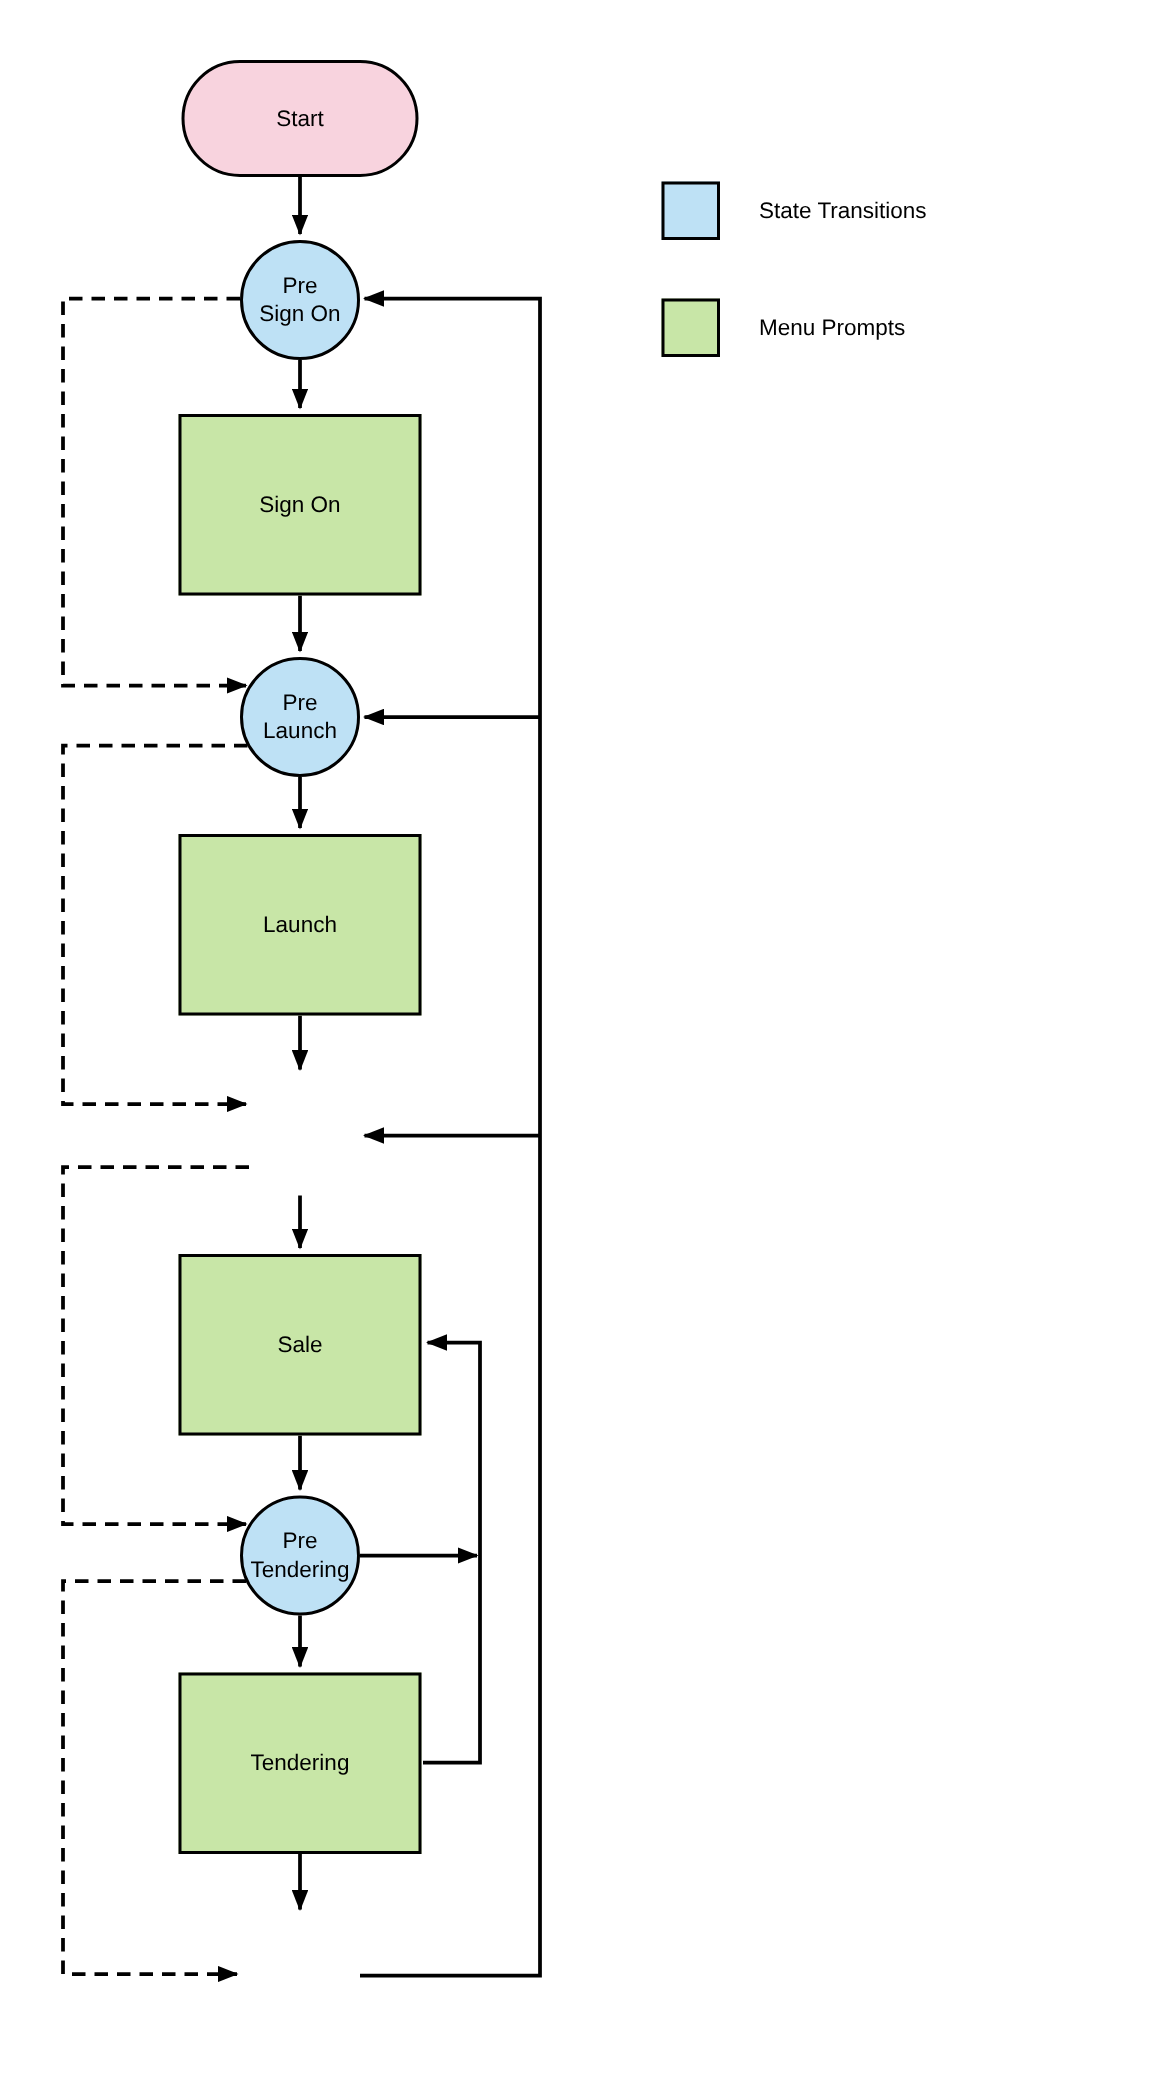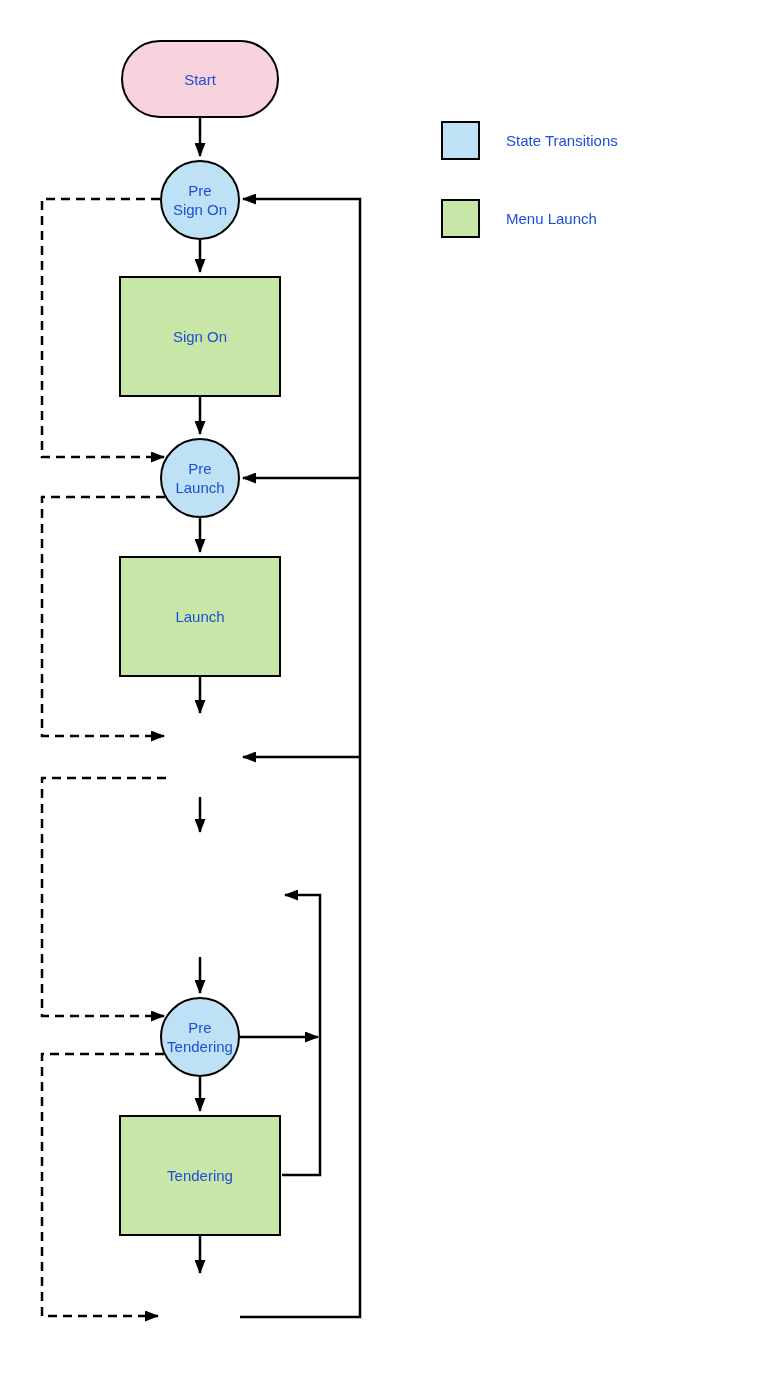--- a/index.html
+++ b/index.html
@@ -2,21 +2,21 @@
 <html><head>
 <meta charset="utf-8">
 <style>
   html, body { margin: 0; padding: 0; background: #ffffff; }
   .canvas {
     position: relative;
     width: 677px;
     height: 1398px;
     background: #ffffff;
     font-family: "Liberation Sans", sans-serif;
-    color: #1d4ed8;
+    color: #000000;
     overflow: hidden;
   }
   svg.edges {
     position: absolute;
     left: 0; top: 0;
     width: 780px; height: 1398px;
   }
   .node {
     position: absolute;
     box-sizing: border-box;
@@ -132,30 +132,33 @@
   <div class="node state n-pre-launch">
     <span class="lbl">Pre
 Launch</span>
   </div>
 
   <div class="node menu n-launch">
     <span class="lbl">Launch</span>
   </div>
 
 
+  <div class="node menu n-sale">
+    <span class="lbl">Sale</span>
+  </div>
 
   <div class="node state n-pre-tendering">
     <span class="lbl">Pre
 Tendering</span>
   </div>
 
   <div class="node menu n-tendering">
     <span class="lbl">Tendering</span>
   </div>
 
 
   <div class="legend-swatch sw-state"></div>
   <div class="legend-label ll-state">State Transitions</div>
 
   <div class="legend-swatch sw-menu"></div>
-  <div class="legend-label ll-menu">Menu Launch</div>
+  <div class="legend-label ll-menu">Menu Prompts</div>
 
 </div>
 
 </body></html>

